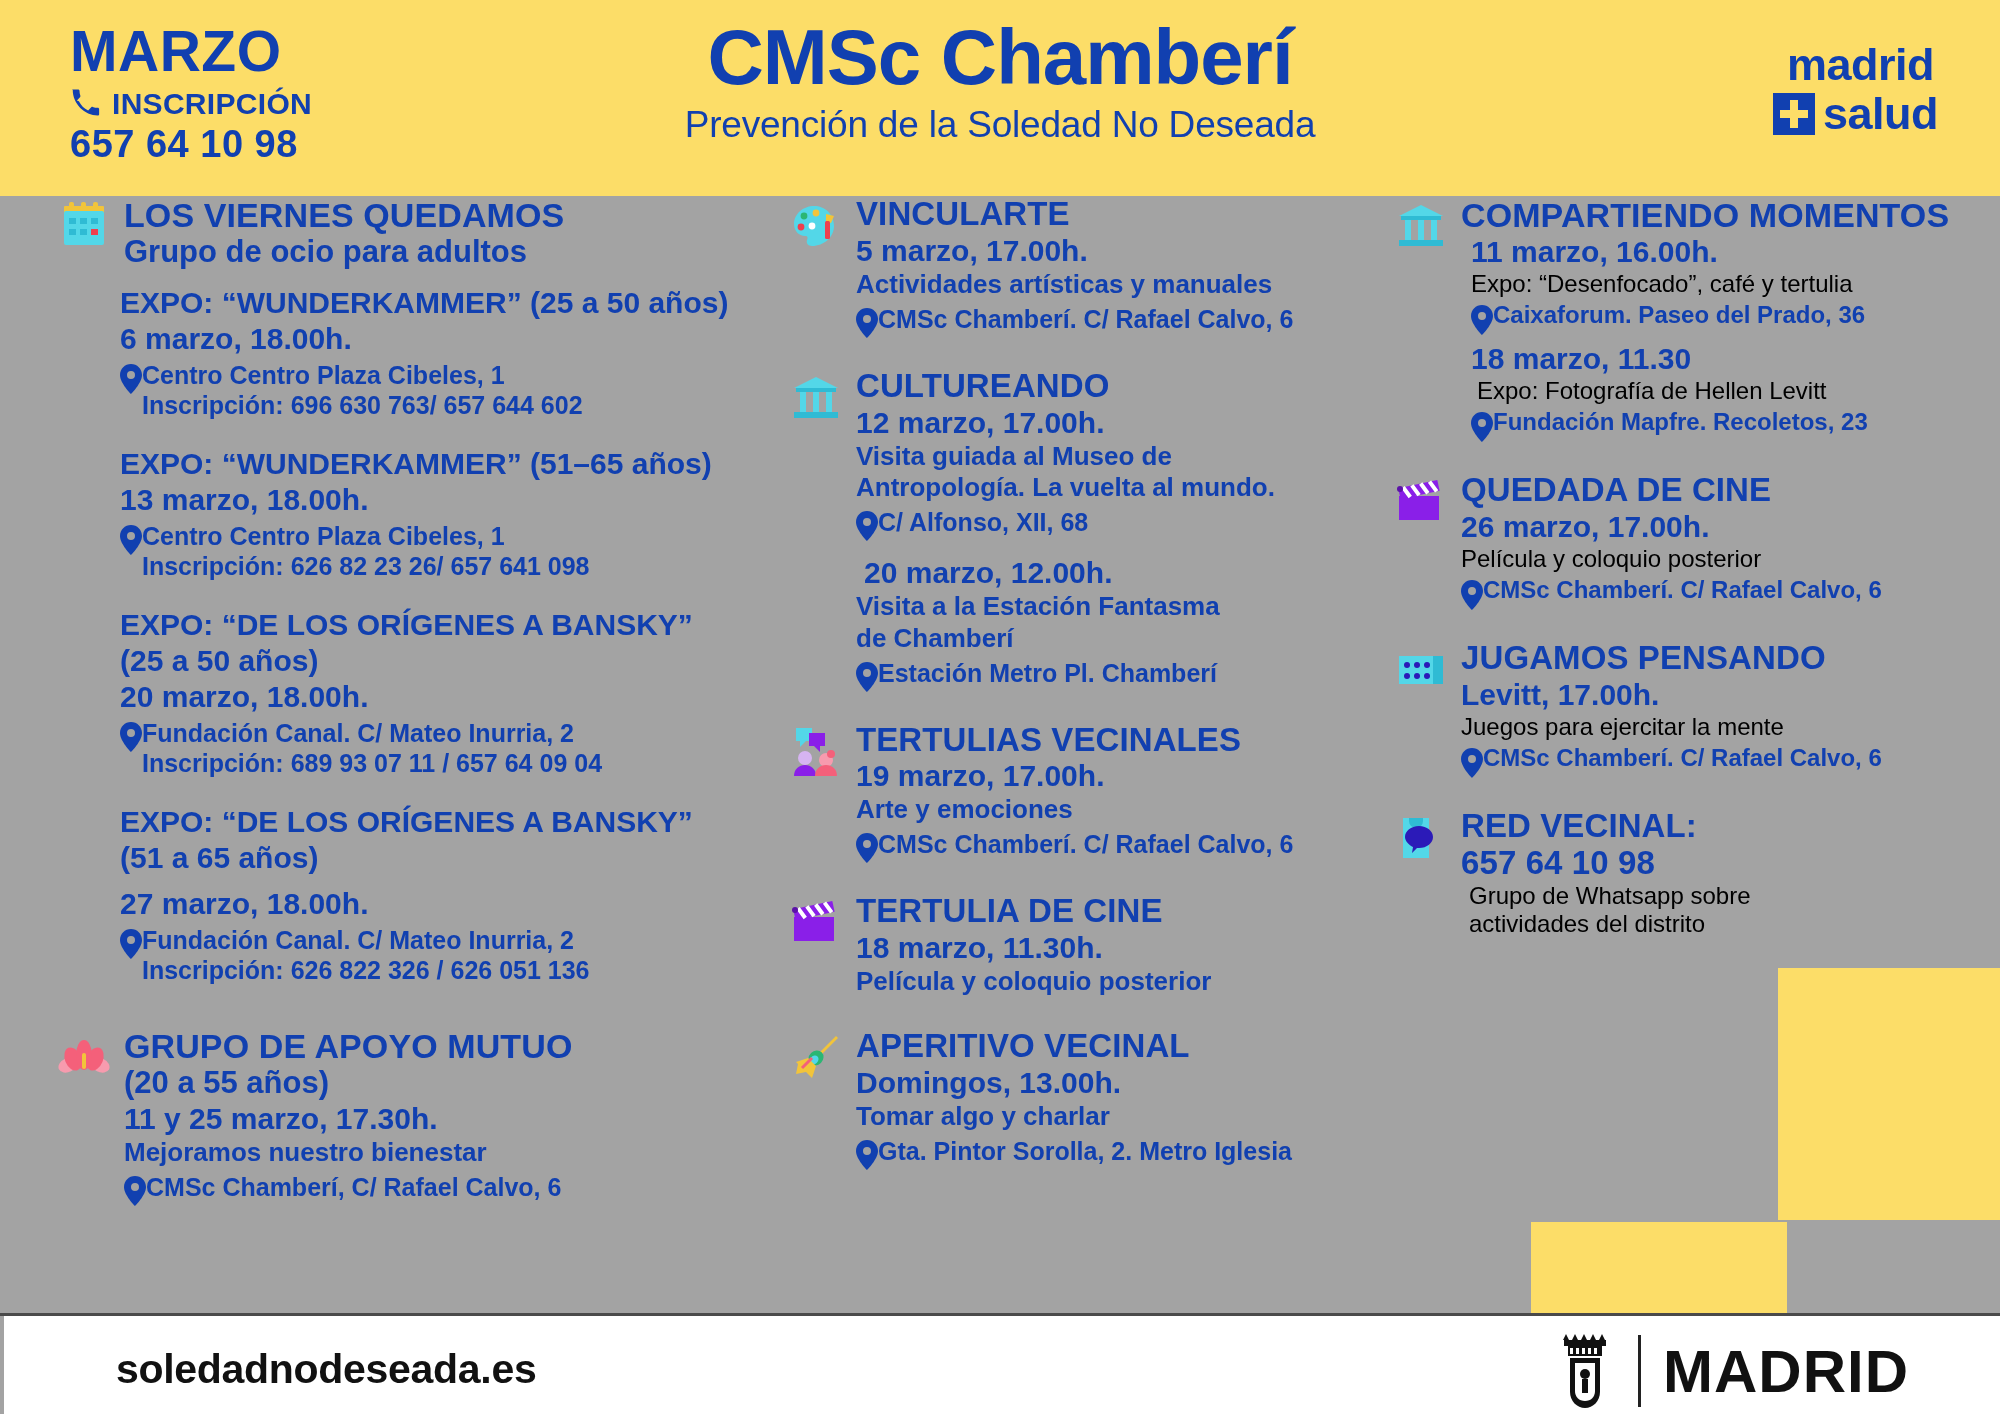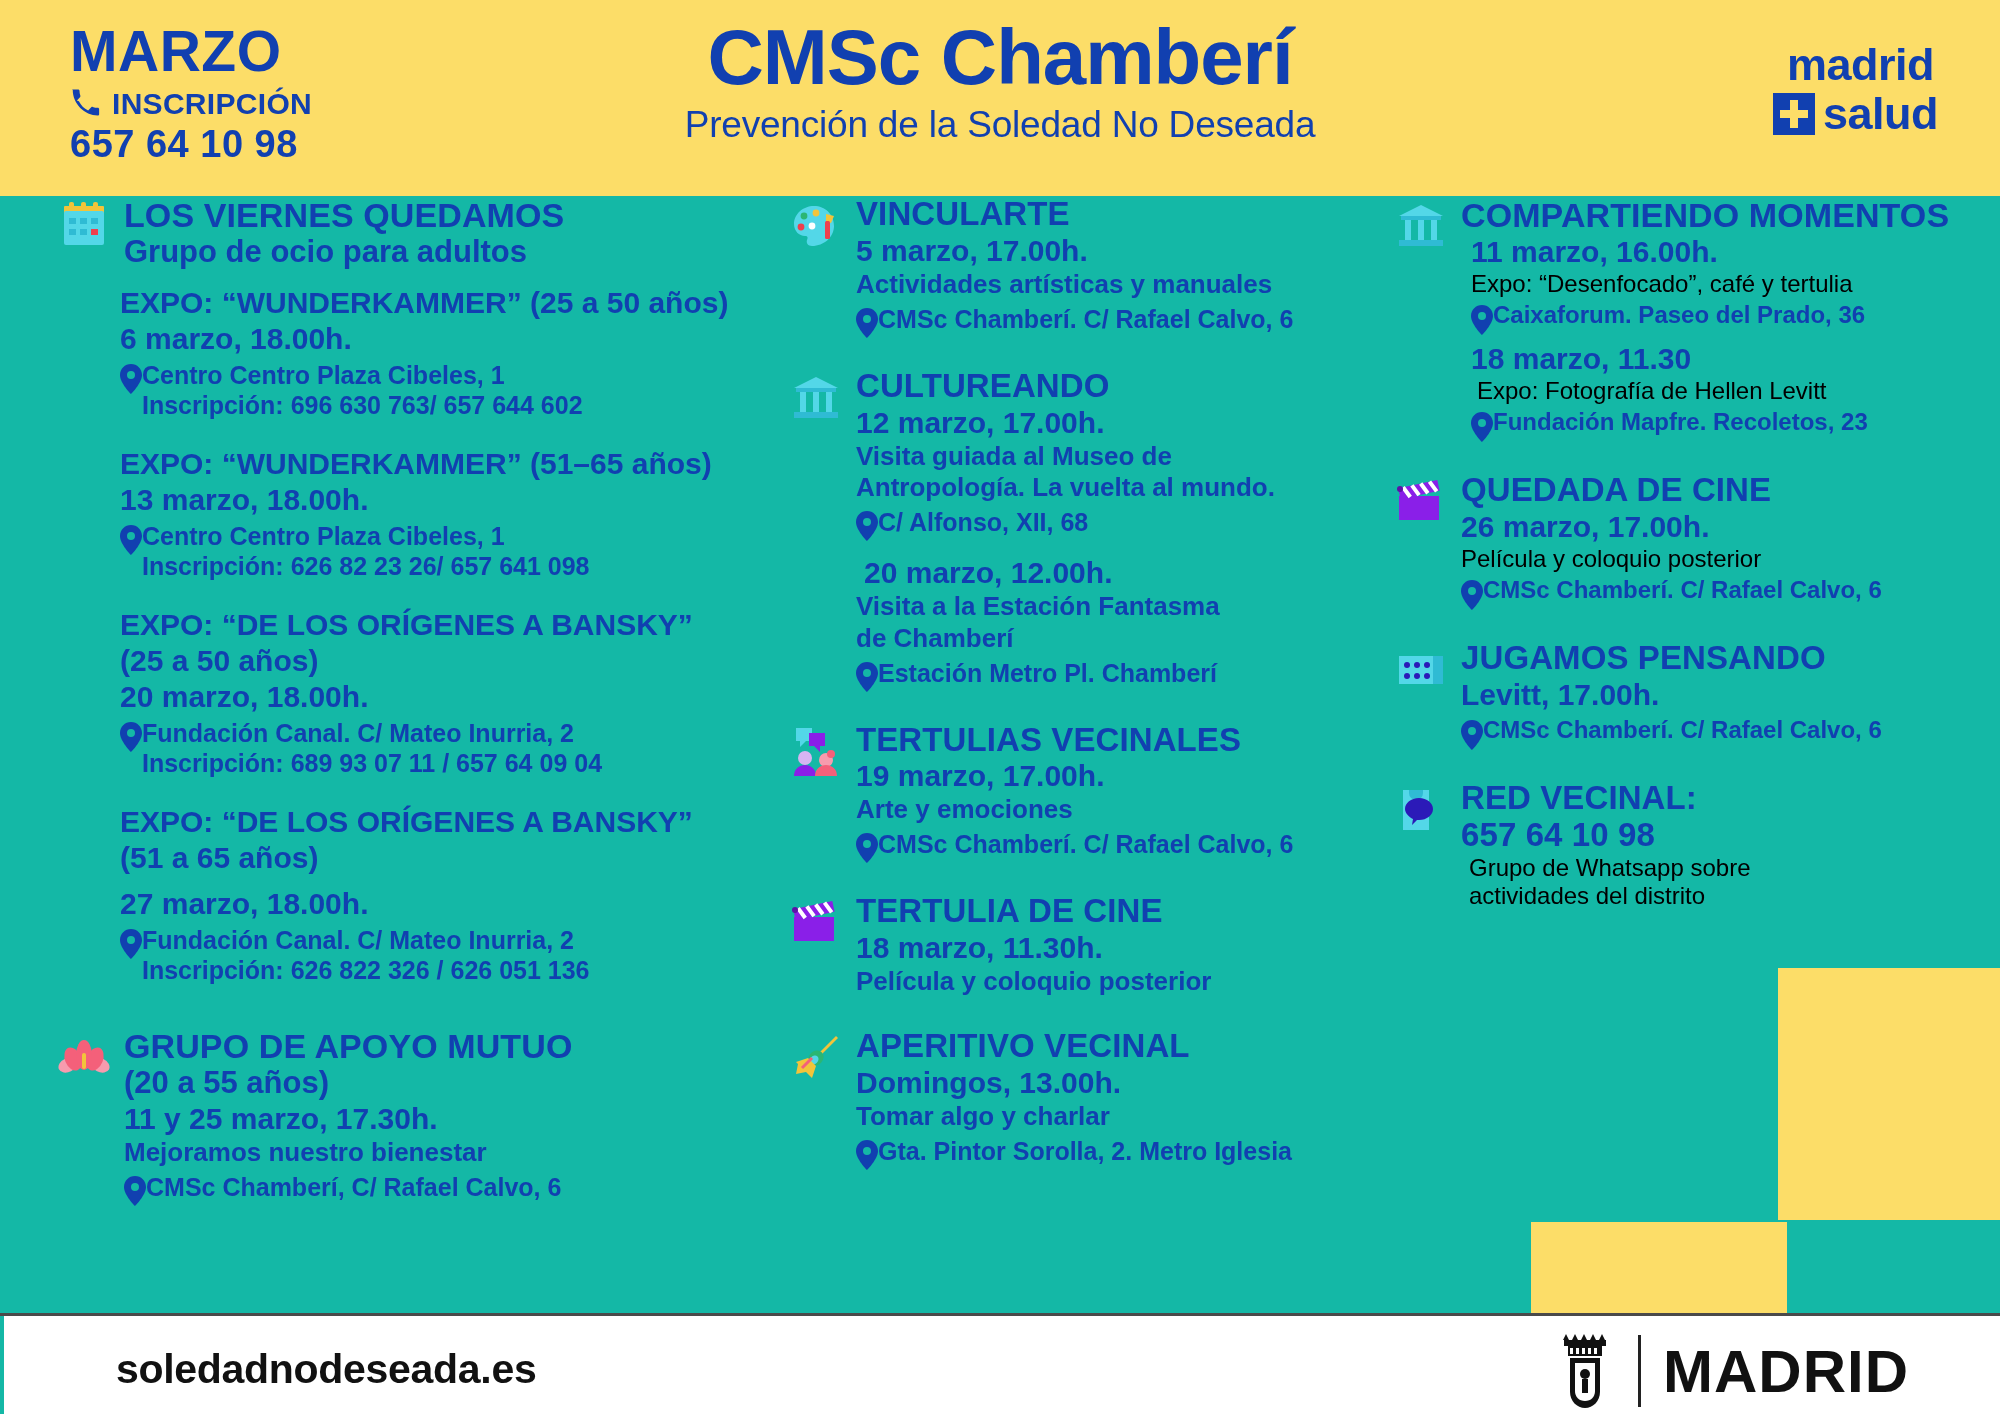--- a/index.html
+++ b/index.html
@@ -5,21 +5,21 @@
   * { box-sizing: border-box; margin: 0; padding: 0; }
   html, body {
     width: 2000px; height: 1414px;
     background: #ffffff;
     font-family: "Liberation Sans", sans-serif;
     overflow: hidden;
   }
   #poster {
     position: relative;
     width: 2000px; height: 1414px;
-    background: #14b8a6;
+    background: #a3a3a3;
   }
 
   
   .header {
     position: absolute; left: 0; top: 0;
     width: 2000px; height: 196px;
     background: #FCDD68;
   }
   .hdr-left {
     position: absolute; left: 70px; top: 22px;
@@ -566,20 +566,21 @@
               <circle cx="22" cy="21" r="3" fill="#2B1AB8"></circle>
               <circle cx="32" cy="21" r="3" fill="#2B1AB8"></circle>
               <circle cx="12" cy="32" r="3" fill="#2B1AB8"></circle>
               <circle cx="22" cy="32" r="3" fill="#2B1AB8"></circle>
               <circle cx="32" cy="32" r="3" fill="#2B1AB8"></circle>
             </svg>
           </span>
           <span class="head-text">
             <div class="b-title">JUGAMOS PENSANDO</div>
             <div class="b-date">Levitt, 17.00h.</div>
+            <div class="b-desc-sm">Juegos para ejercitar la mente</div>
             <div class="loc-row">
               <span class="pin">
                 <svg width="22" height="30" viewBox="0 0 22 30">
                     <path fill="#1140B0" d="M11 0C4.9 0 0 4.9 0 11c0 8.2 11 19 11 19s11-10.8 11-19c0-6.1-4.9-11-11-11zm0 15a4 4 0 1 1 0-8 4 4 0 0 1 0 8z"></path>
                   </svg>
               </span>
               <span class="loc-text loc-text-sm">CMSc Chamberí.  C/ Rafael Calvo, 6</span>
             </div>
           </span>
         </div>

